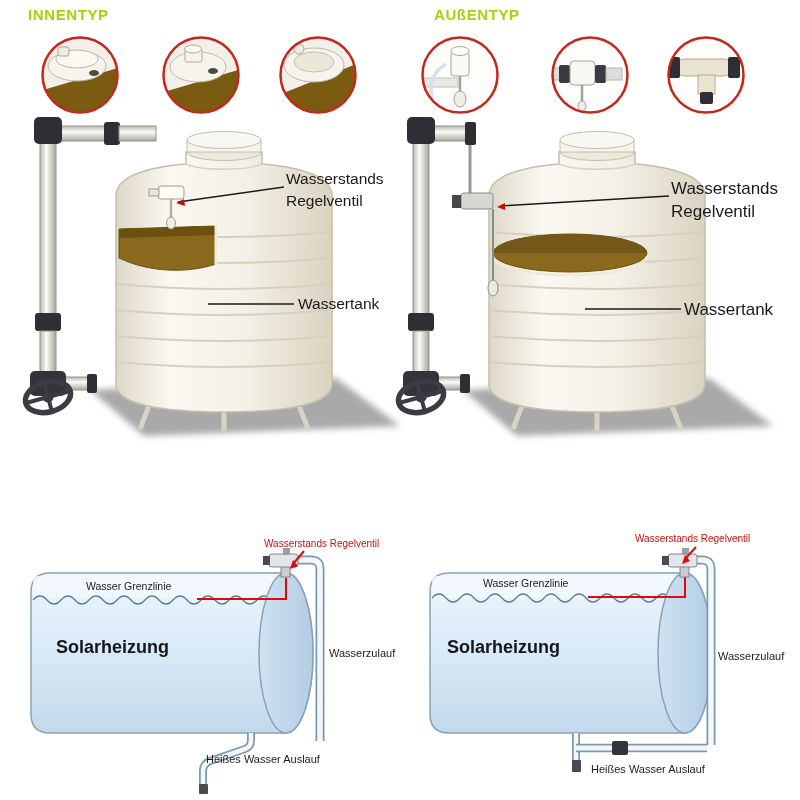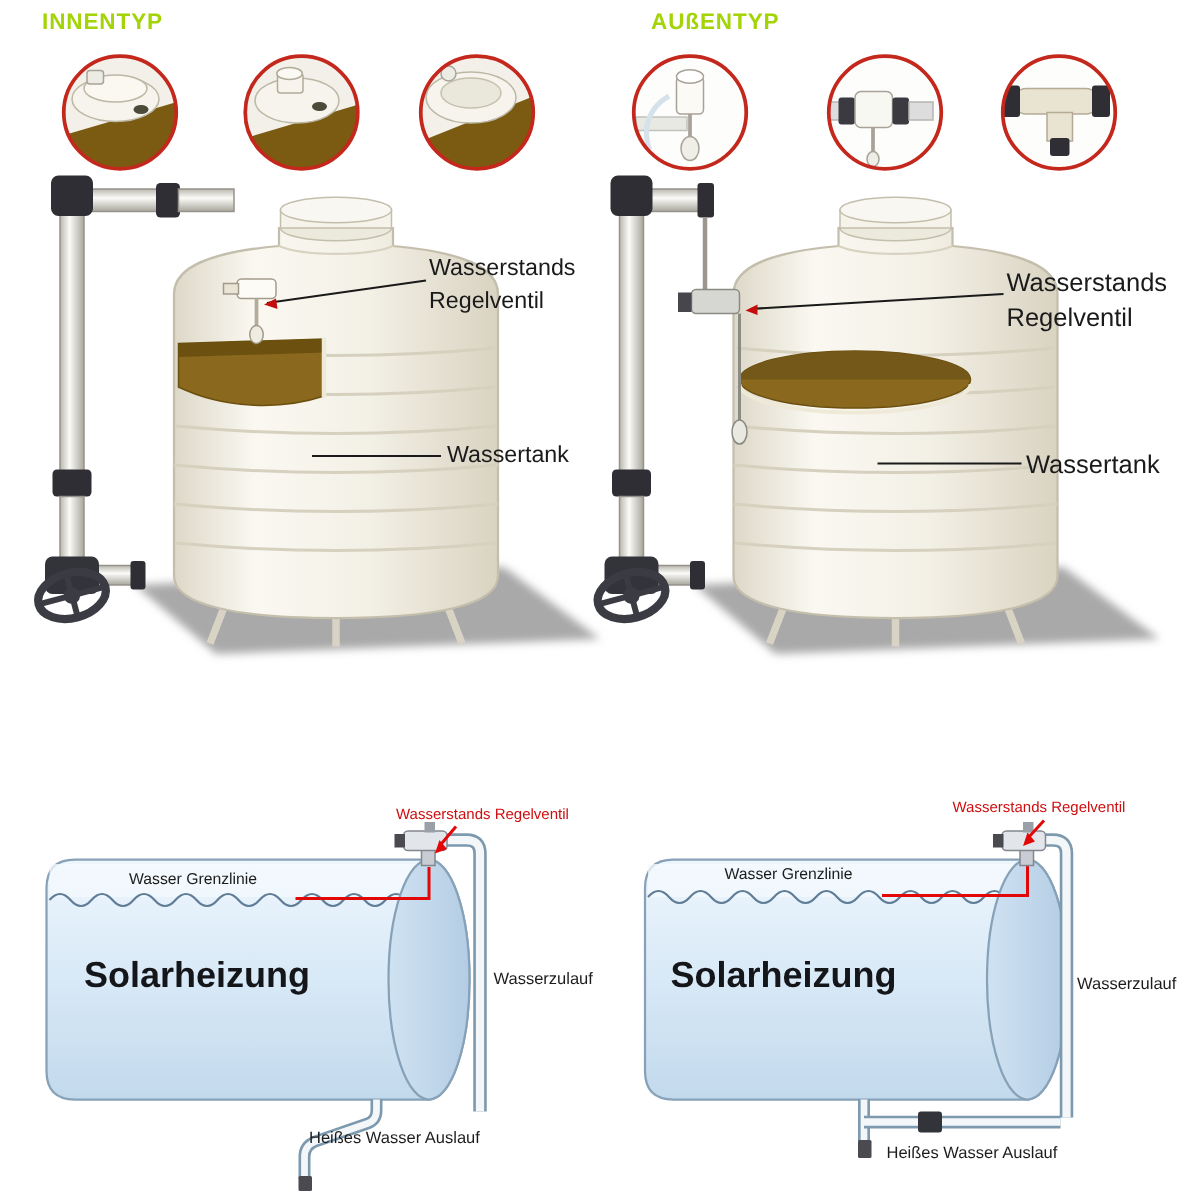--- a/index.html
+++ b/index.html
@@ -6,21 +6,21 @@
   .stage{
     position:relative;width:800px;height:800px;background:#ffffff;
     font-family:"Liberation Sans",sans-serif;overflow:hidden;padding-left:48px;
   }
   .stage svg{position:absolute;left:0;top:0;}
   .abs{position:absolute;white-space:nowrap;}
   .t-title{font-weight:bold;font-size:15px;letter-spacing:.6px;color:#a3d407;}
   .lbl{color:#1a1a1a;}
   .lbl-sm{color:#1c1c1c;font-size:11px;}
   .red-lbl{color:#cf0f0f;font-weight:normal;font-size:10px;}
-  .solar{font-weight:bold;font-size:24px;color:#15161a;text-align:center;}
+  .solar{font-weight:bold;font-size:18px;color:#15161a;text-align:center;}
 </style>
 </head>
 <body>
 
 <div class="stage">
 
 <svg width="800" height="800" viewBox="0 0 800 800" xmlns="http://www.w3.org/2000/svg">
   <defs>
     <linearGradient id="gTank" x1="0" y1="0" x2="1" y2="0">
       <stop offset="0" stop-color="#ddd8c8"></stop>

